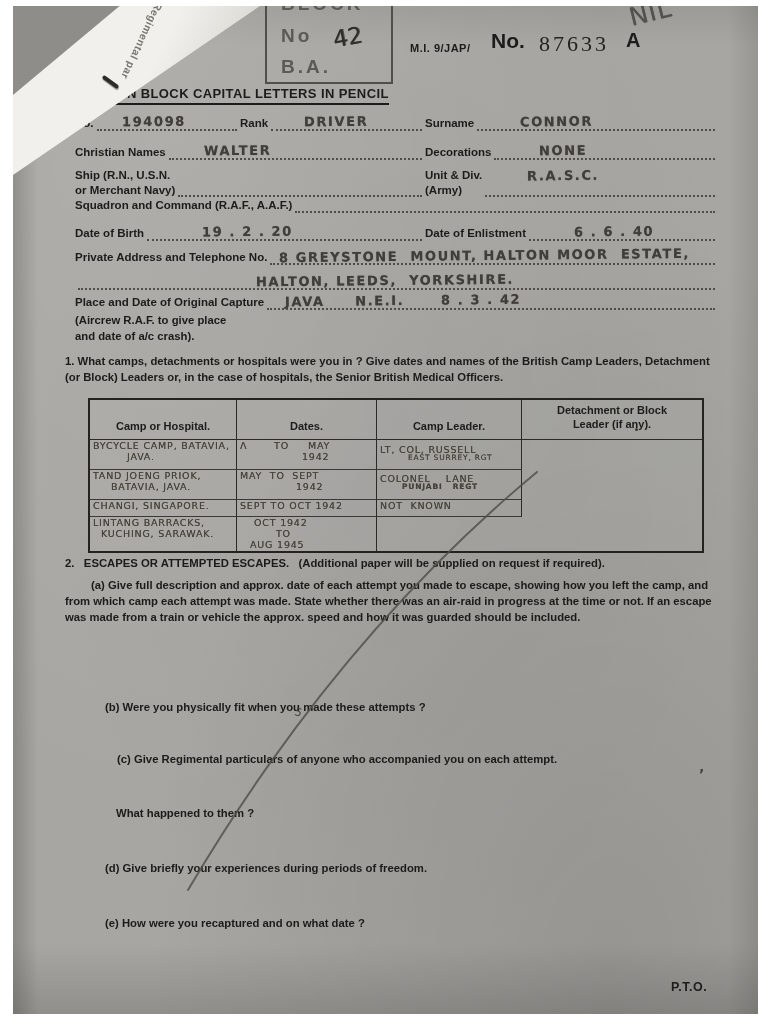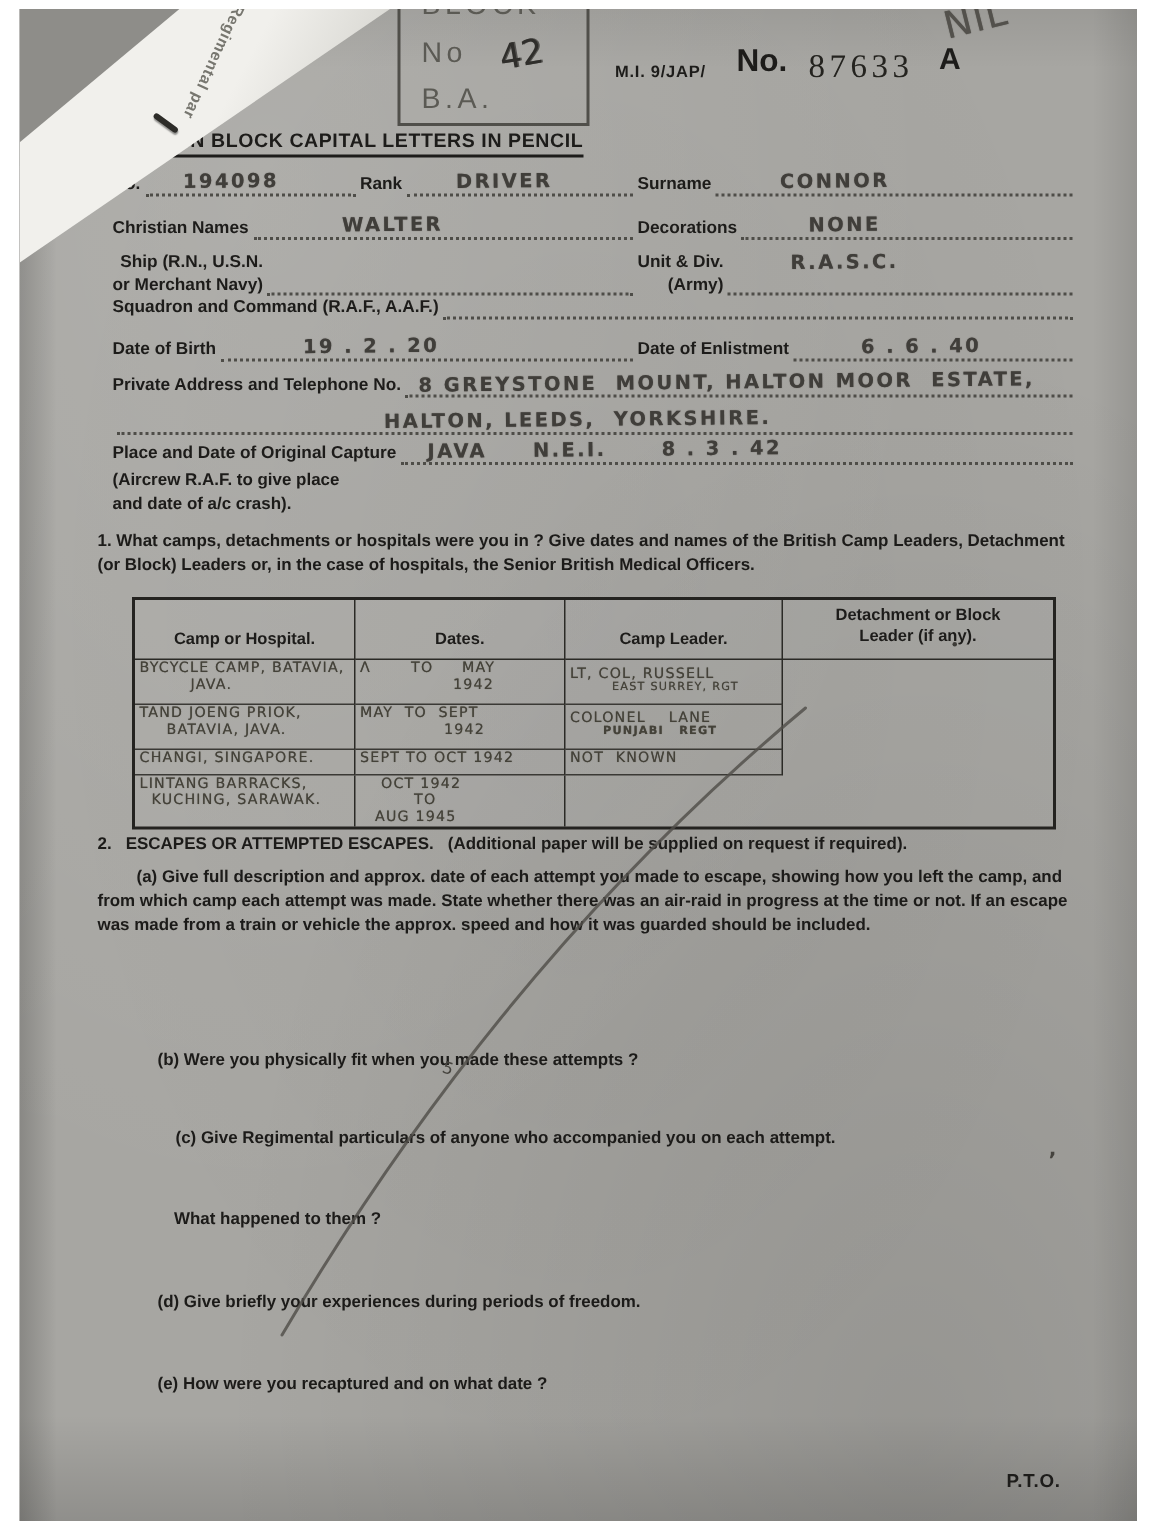--- a/index.html
+++ b/index.html
@@ -28,21 +28,21 @@
       filter:drop-shadow(6px 7px 6px rgba(25,25,22,.5));}
   .curl-text{position:absolute;left:152px;top:0px;transform:rotate(115deg);transform-origin:0 0;
       font-size:10.5px;font-weight:bold;color:#77766f;letter-spacing:.5px;white-space:pre;}
   .staple{position:absolute;left:88px;top:74px;width:19px;height:4px;background:#2d2c28;
       transform:rotate(36deg);border-radius:2px;box-shadow:1px 1px 1px rgba(0,0,0,.4);}
   
   .stamp{position:absolute;left:252px;top:-16px;width:128px;height:94px;
       border:2.5px solid #504f4a;color:#5b5a54;z-index:4;
       display:flex;flex-direction:column;justify-content:space-between;
       padding:2px 0 4px 14px;box-sizing:border-box;}
-  .stamp div{font-weight:normal;font-size:19px;letter-spacing:3px;line-height:1.1;}
+  .stamp div{font-weight:bold;font-size:19px;letter-spacing:3px;line-height:1.1;}
   .stamp .hw-no{position:absolute;left:66px;top:32px;font-size:23px;color:#2f2e2b;
       letter-spacing:0;transform:rotate(-10deg);text-shadow:1px 0 0 rgba(47,46,43,.7);}
   
   .mi9{position:absolute;left:397px;top:36px;font-size:11px;font-weight:bold;letter-spacing:.5px;}
   .no-label{position:absolute;left:478px;top:23px;font-size:21px;font-weight:bold;}
   .serial{position:absolute;left:526px;top:25px;font-family:"Liberation Serif",serif;
       font-size:22px;letter-spacing:3px;color:#24231f;}
   .series{position:absolute;left:613px;top:23px;font-size:20px;font-weight:bold;}
   .nil{position:absolute;left:616px;top:-8px;font-size:25px;letter-spacing:1px;
       color:#53514c;transform:rotate(-14deg);}
@@ -124,32 +124,32 @@
         <span class="dot">
             <span class="hw" style="left:18%;">CONNOR</span>
           </span>
       </div>
     </div>
 
     <div class="frow" style="top:132px;height:22px;">
       <div class="seg" style="width:350px;">
         <span class="lab">Christian Names</span>
         <span class="dot">
-            <span class="hw" style="left:14%;margin-left:24px;">WALTER</span>
+            <span class="hw" style="left:14%;">WALTER</span>
           </span>
       </div>
       <div class="seg" style="flex:1;">
         <span class="lab">Decorations</span>
         <span class="dot">
             <span class="hw" style="left:20%;">NONE</span>
           </span>
       </div>
     </div>
 
-    <div class="frow" style="top:157px;height:34px;text-align:right;">
+    <div class="frow" style="top:157px;height:34px;">
       <div class="seg" style="width:350px;">
         <span class="lab2">
           <span>Ship (R.N., U.S.N.</span><br>
           <span>or Merchant Navy)</span>
         </span>
         <span class="dot">
             <span class="hw" style="left:30%;"></span>
           </span>
       </div>
       <div class="seg" style="flex:1;">

